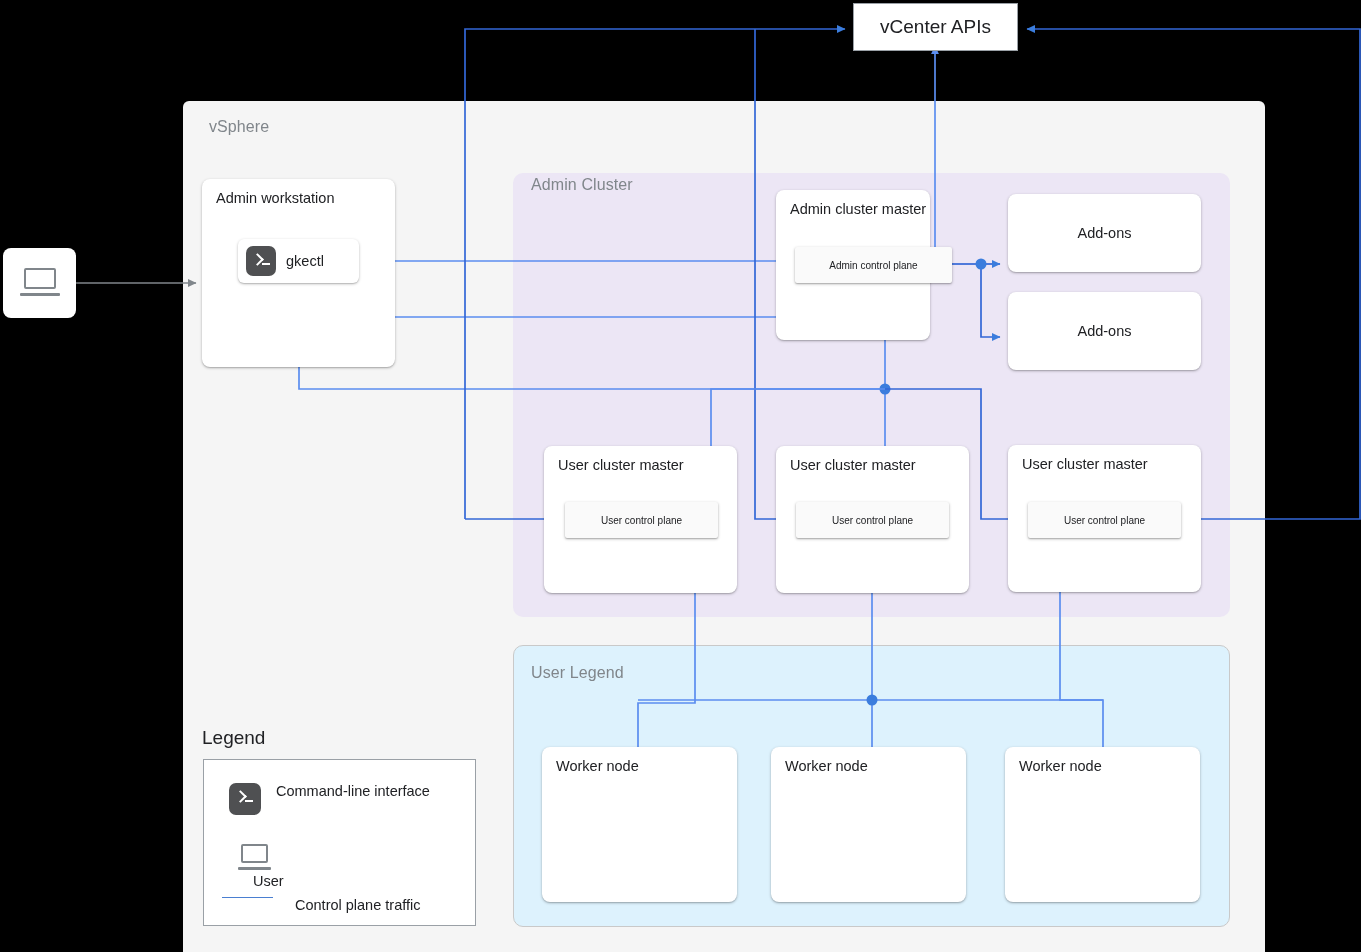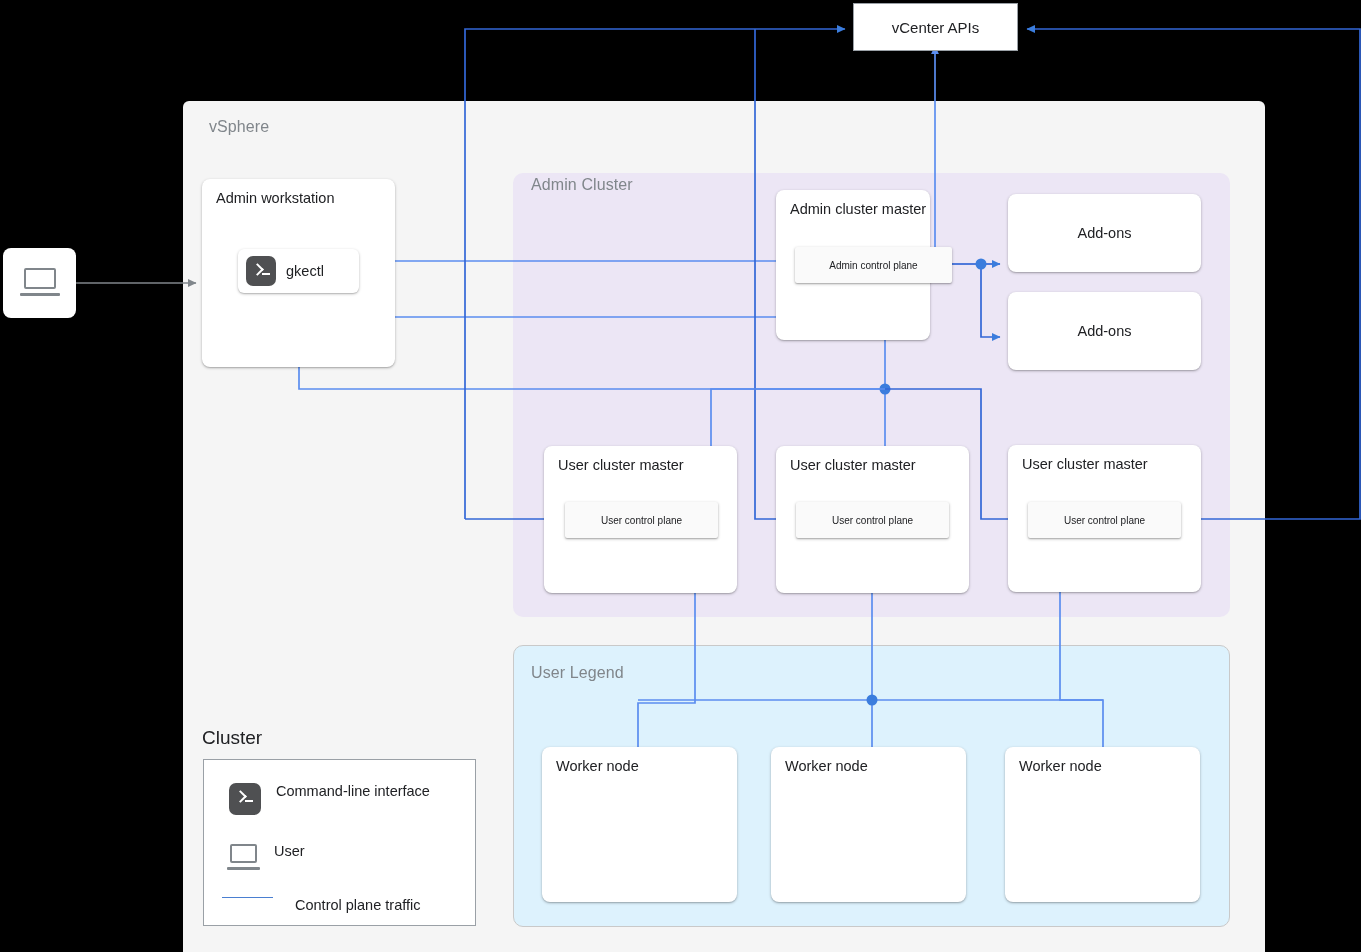--- a/index.html
+++ b/index.html
@@ -40,21 +40,21 @@
     white-space:nowrap;
   }
   .card-center{
     display:flex;align-items:center;justify-content:center;
     width:100%;height:100%;font-size:14.5px;color:#202124;
   }
   
   .plain-box{
     position:absolute;background:#fff;border:1px solid #9aa0a6;
     box-sizing:border-box;display:flex;align-items:center;justify-content:center;
-    font-size:15px;color:#202124;
+    font-size:19px;color:#202124;
   }
   
   .chip{
     position:absolute;background:#fafafa;border-radius:2px;
     box-shadow:0 1px 3px rgba(0,0,0,.30), 0 1px 1px rgba(0,0,0,.12);
     display:flex;align-items:center;justify-content:center;
     font-size:10px;color:#202124;white-space:nowrap;
   }
   
   .cli-row{
@@ -184,21 +184,21 @@
     <div class="laptop">
       <div class="screen"></div>
         <div class="base"></div>
     </div>
   </div>
 
   <div class="card" style="left:202px;top:179px;width:193px;height:188px;">
     <div class="card-label">Admin workstation</div>
   </div>
 
-  <div class="cli-row" style="left:238px;top:249px;">
+  <div class="cli-row" style="left:238px;top:239px;">
     <span class="term-icon"></span>
     <span class="cli-label">gkectl</span>
   </div>
 
   <div class="card" style="left:776px;top:190px;width:154px;height:150px;text-decoration:underline;">
     <div class="card-label">Admin cluster master</div>
   </div>
   <div class="chip" style="left:795px;top:247px;width:157px;height:36px;">
     <span>Admin control plane</span>
   </div>
@@ -234,29 +234,29 @@
   <div class="card" style="left:542px;top:747px;width:195px;height:155px;">
     <div class="card-label">Worker node</div>
   </div>
   <div class="card" style="left:771px;top:747px;width:195px;height:155px;">
     <div class="card-label">Worker node</div>
   </div>
   <div class="card" style="left:1005px;top:747px;width:195px;height:155px;">
     <div class="card-label">Worker node</div>
   </div>
 
-  <div class="legend-title">Cluster</div>
+  <div class="legend-title">Legend</div>
   <div class="legend-box"></div>
 
   <div class="legend-item" style="left:229px;top:783px;">
     <span class="term-icon" style="margin-left:0;width:32px;height:32px;"></span>
     <span class="legend-text">Command-line interface</span>
   </div>
 
-  <div class="legend-item" style="left:227px;top:843px;">
+  <div class="legend-item" style="left:238px;top:843px;flex-direction:column;">
     <span style="position:relative;width:32px;height:30px;display:inline-block;">
       <span style="position:absolute;left:3px;top:1px;width:27px;height:19px;border:2.3px solid #80868b;border-radius:2px;box-sizing:border-box;"></span>
       <span style="position:absolute;left:0;top:24px;width:33px;height:3px;background:#80868b;border-radius:1px;"></span>
     </span>
     <span class="legend-text">User</span>
   </div>
 
   <div class="legend-item" style="left:222px;top:897px;">
     <span class="legend-line"></span>
     <span class="legend-text" style="margin-left:22px;">Control plane traffic</span>

